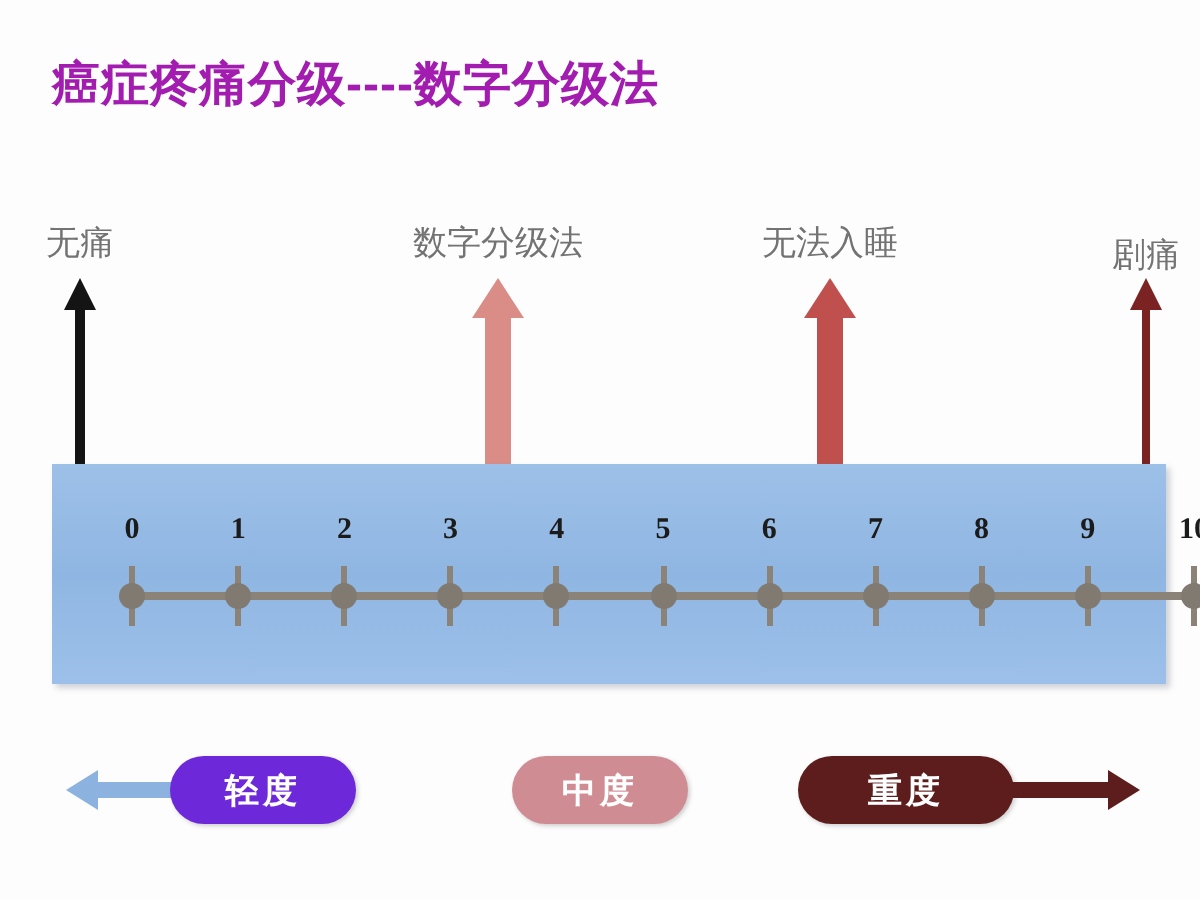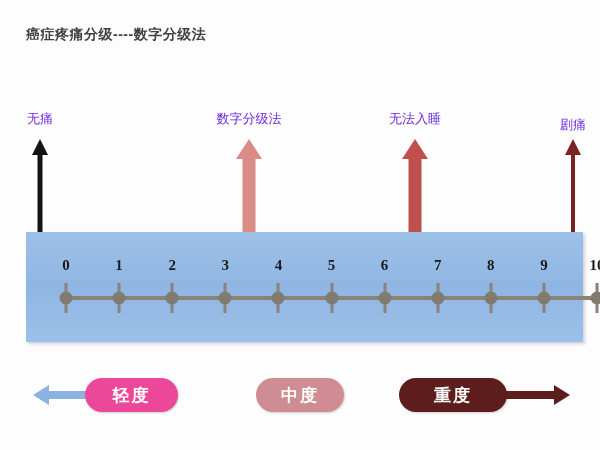--- a/index.html
+++ b/index.html
@@ -14,32 +14,32 @@
     overflow: hidden;
     font-family: "Liberation Sans", "DejaVu Sans", sans-serif;
     background: #fdfdfd;
   }
 
   
   #title {
     position: absolute;
     left: 26px;
     top: 26px;
-    font-size: 14px;
+    font-size: 24px;
     font-weight: bold;
-    color: #404040;
+    color: #a21caf;
     letter-spacing: 0.5px;
     white-space: nowrap;
   }
 
   
   .anno-label {
     position: absolute;
-    font-size: 13px;
-    color: #6d28d9;
+    font-size: 17px;
+    color: #737373;
     white-space: nowrap;
     transform: translateX(-50%);
     text-align: center;
   }
 
   
   .varrow {
     position: absolute;
     transform: translateX(-50%);
   }
@@ -182,21 +182,21 @@
       <div class="scale-dot" style="left: 571px; background: rgb(129, 122, 112);"></div>
       <div class="scale-num" style="left: 571px;">10</div>
     </div>
 </div>
 
 <div class="legend-arrow" style="left:33px; top:381px;">
   <svg width="72" height="28" viewBox="0 0 72 28">
     <polygon points="0,14 16,4 16,10 72,10 72,18 16,18 16,24" fill="#8cb3e0"></polygon>
   </svg>
 </div>
-<div class="pill" style="left:85px; top:378px; width:93px; background:#ec4899;">
+<div class="pill" style="left:85px; top:378px; width:93px; background:#6d28d9;">
   <span>轻度</span>
 </div>
 
 <div class="pill" style="left:256px; top:378px; width:88px; background:#d08c93;">
   <span>中度</span>
 </div>
 
 <div class="pill" style="left:399px; top:378px; width:108px; background:#5e1d1d;">
   <span>重度</span>
 </div>

